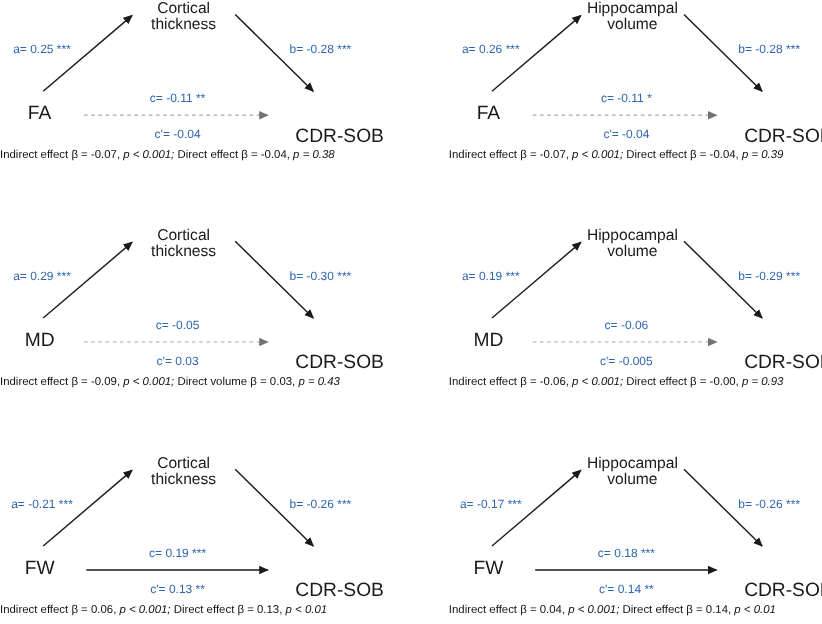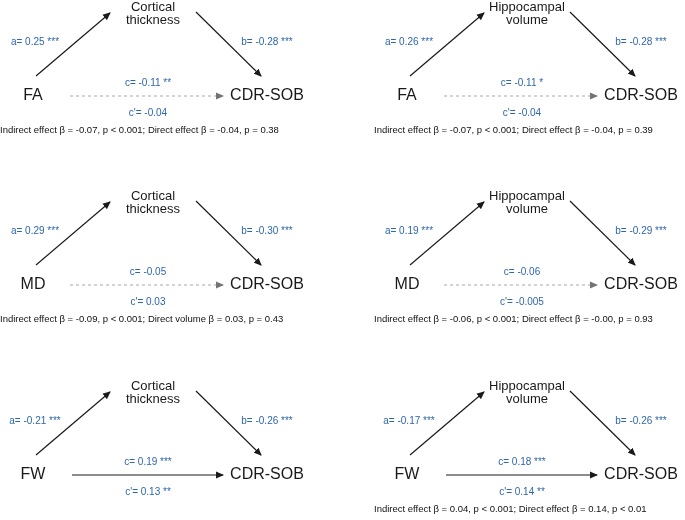--- a/index.html
+++ b/index.html
@@ -17,36 +17,36 @@
 
   .mediator{
     position:absolute;left:93px;top:0;width:120px;
     text-align:center;font-size:13px;line-height:13px;color:#1a1a1a;
   }
   .node{
     position:absolute;top:88px;font-size:16px;line-height:14px;
     color:#1a1a1a;text-align:center;
   }
   .node-left{left:3px;width:60px;}
-  .node-right{left:227px;width:80px;}
+  .node-right{left:243px;width:80px;margin-top:19px;}
 
   .coef{
     position:absolute;font-size:10px;line-height:11px;
     color:#2e66ae;white-space:nowrap;
   }
   .coef-a{left:-10px;top:36px;width:90px;text-align:center;}
   .coef-b{left:222px;top:36px;width:90px;text-align:center;}
   .coef-c{left:63px;top:77px;width:170px;text-align:center;}
   .coef-cp{left:63px;top:107px;width:170px;text-align:center;}
 
   .caption{
     position:absolute;left:0;top:124px;width:312px;
     font-size:9.5px;line-height:12px;color:#111111;white-space:pre-wrap;
   }
-  .caption .it{text-align:right;}
+  .caption .it{font-style:italic;text-align:right;}
 
   
   .c-line-dashed{stroke:#a8a8a8;stroke-width:1;stroke-dasharray:3 3;}
   .c-line-solid{stroke:#1a1a1a;stroke-width:1.2;}
   .ab-line{stroke:#1a1a1a;stroke-width:1.2;}
 </style>
 </head>
 <body>
 
 <svg width="0" height="0" style="position:absolute" aria-hidden="true">
@@ -145,20 +145,21 @@
   <div class="mediator">
     <div>Cortical</div>
     <div>thickness</div>
   </div>
   <div class="coef coef-a">a= -0.21 ***</div>
   <div class="coef coef-b">b= -0.26 ***</div>
   <div class="coef coef-c">c= 0.19 ***</div>
   <div class="coef coef-cp">c'= 0.13 **</div>
   <div class="node node-left">FW</div>
   <div class="node node-right">CDR-SOB</div>
+  <div class="caption"><span>Indirect effect β = 0.06, </span><span class="it">p &lt; 0.001;</span><span> Direct effect β = 0.13, </span><span class="it">p &lt; 0.01</span></div>
 </div>
 
 <div class="panel p5">
   <svg class="arrows" viewBox="0 0 310 120">
     <line class="ab-line" x1="36" y1="76" x2="110" y2="13" marker-end="url(#ah-black)"></line>
     <line class="ab-line" x1="196" y1="12" x2="261" y2="76" marker-end="url(#ah-black)"></line>
     <line class="c-line-solid" x1="72" y1="96" x2="223" y2="96" marker-end="url(#ah-black)"></line>
   </svg>
   <div class="mediator">
     <div>Hippocampal</div>

